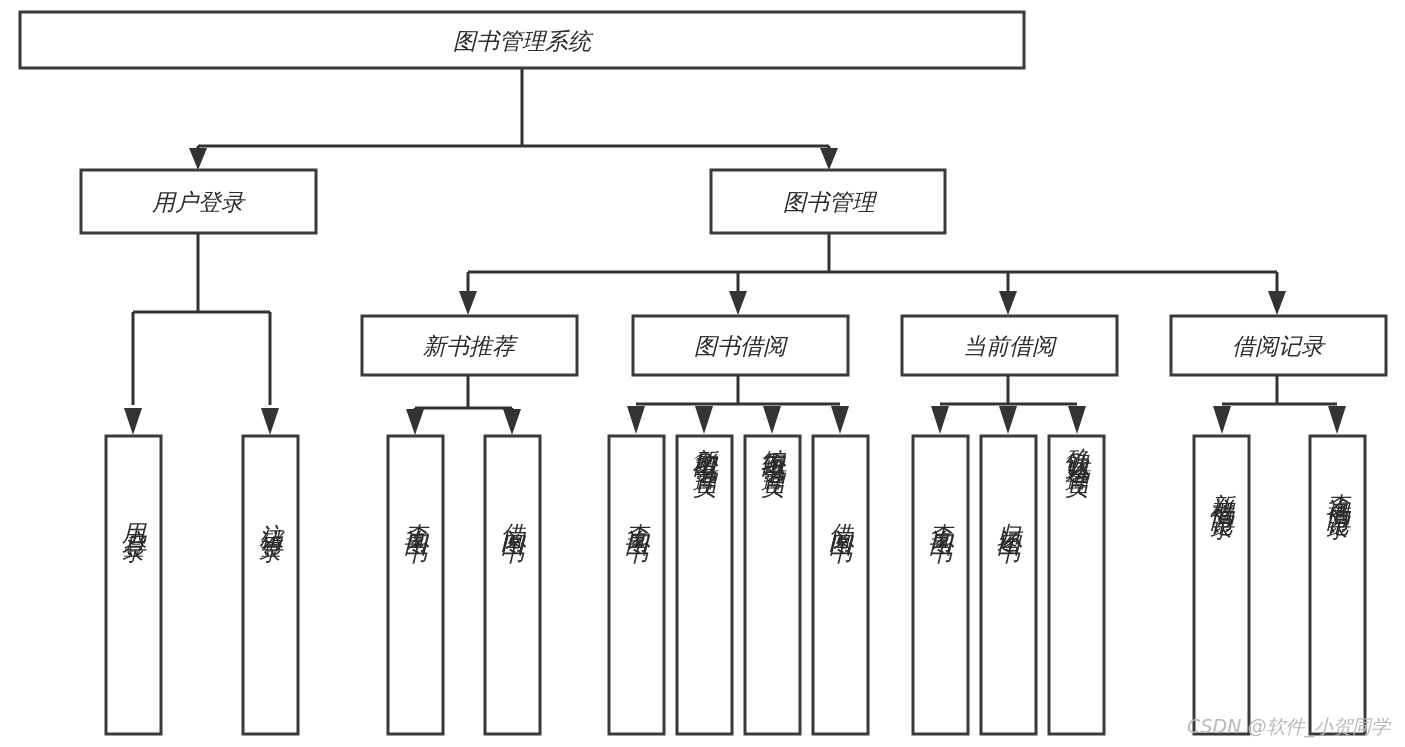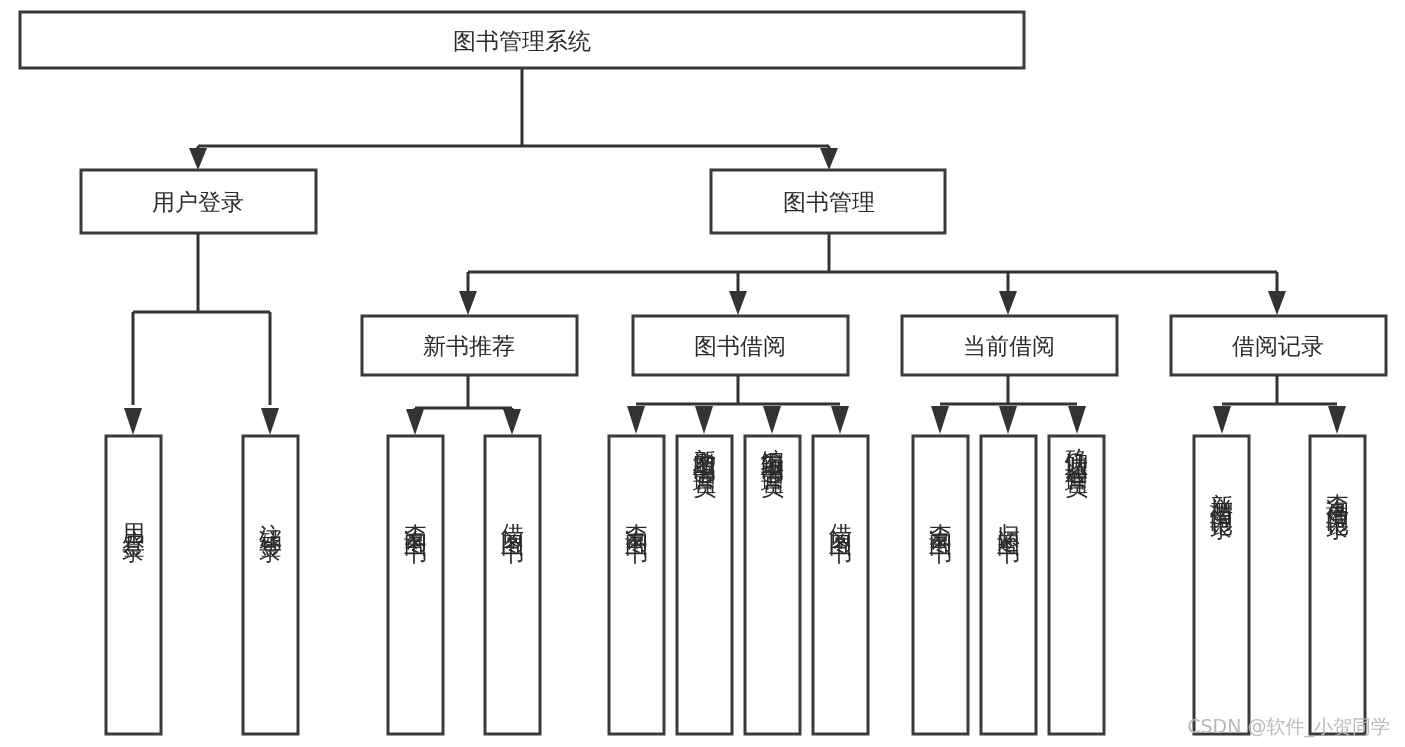--- a/index.html
+++ b/index.html
@@ -12,20 +12,21 @@
     width: 1405px;
     height: 747px;
     font-family: "DejaVu Sans", "Liberation Sans", sans-serif;
     overflow: hidden;
     position: relative;
   }
   #diagram-root {
     position: relative;
     width: 1405px;
     height: 636px;
+    font-style: italic;
   }
   svg#flowchart {
     display: block;
     width: 1405px;
     height: 747px;
   }
   .node-box {
     fill: #ffffff;
     stroke: #3a3a3a;
     stroke-width: 3;

